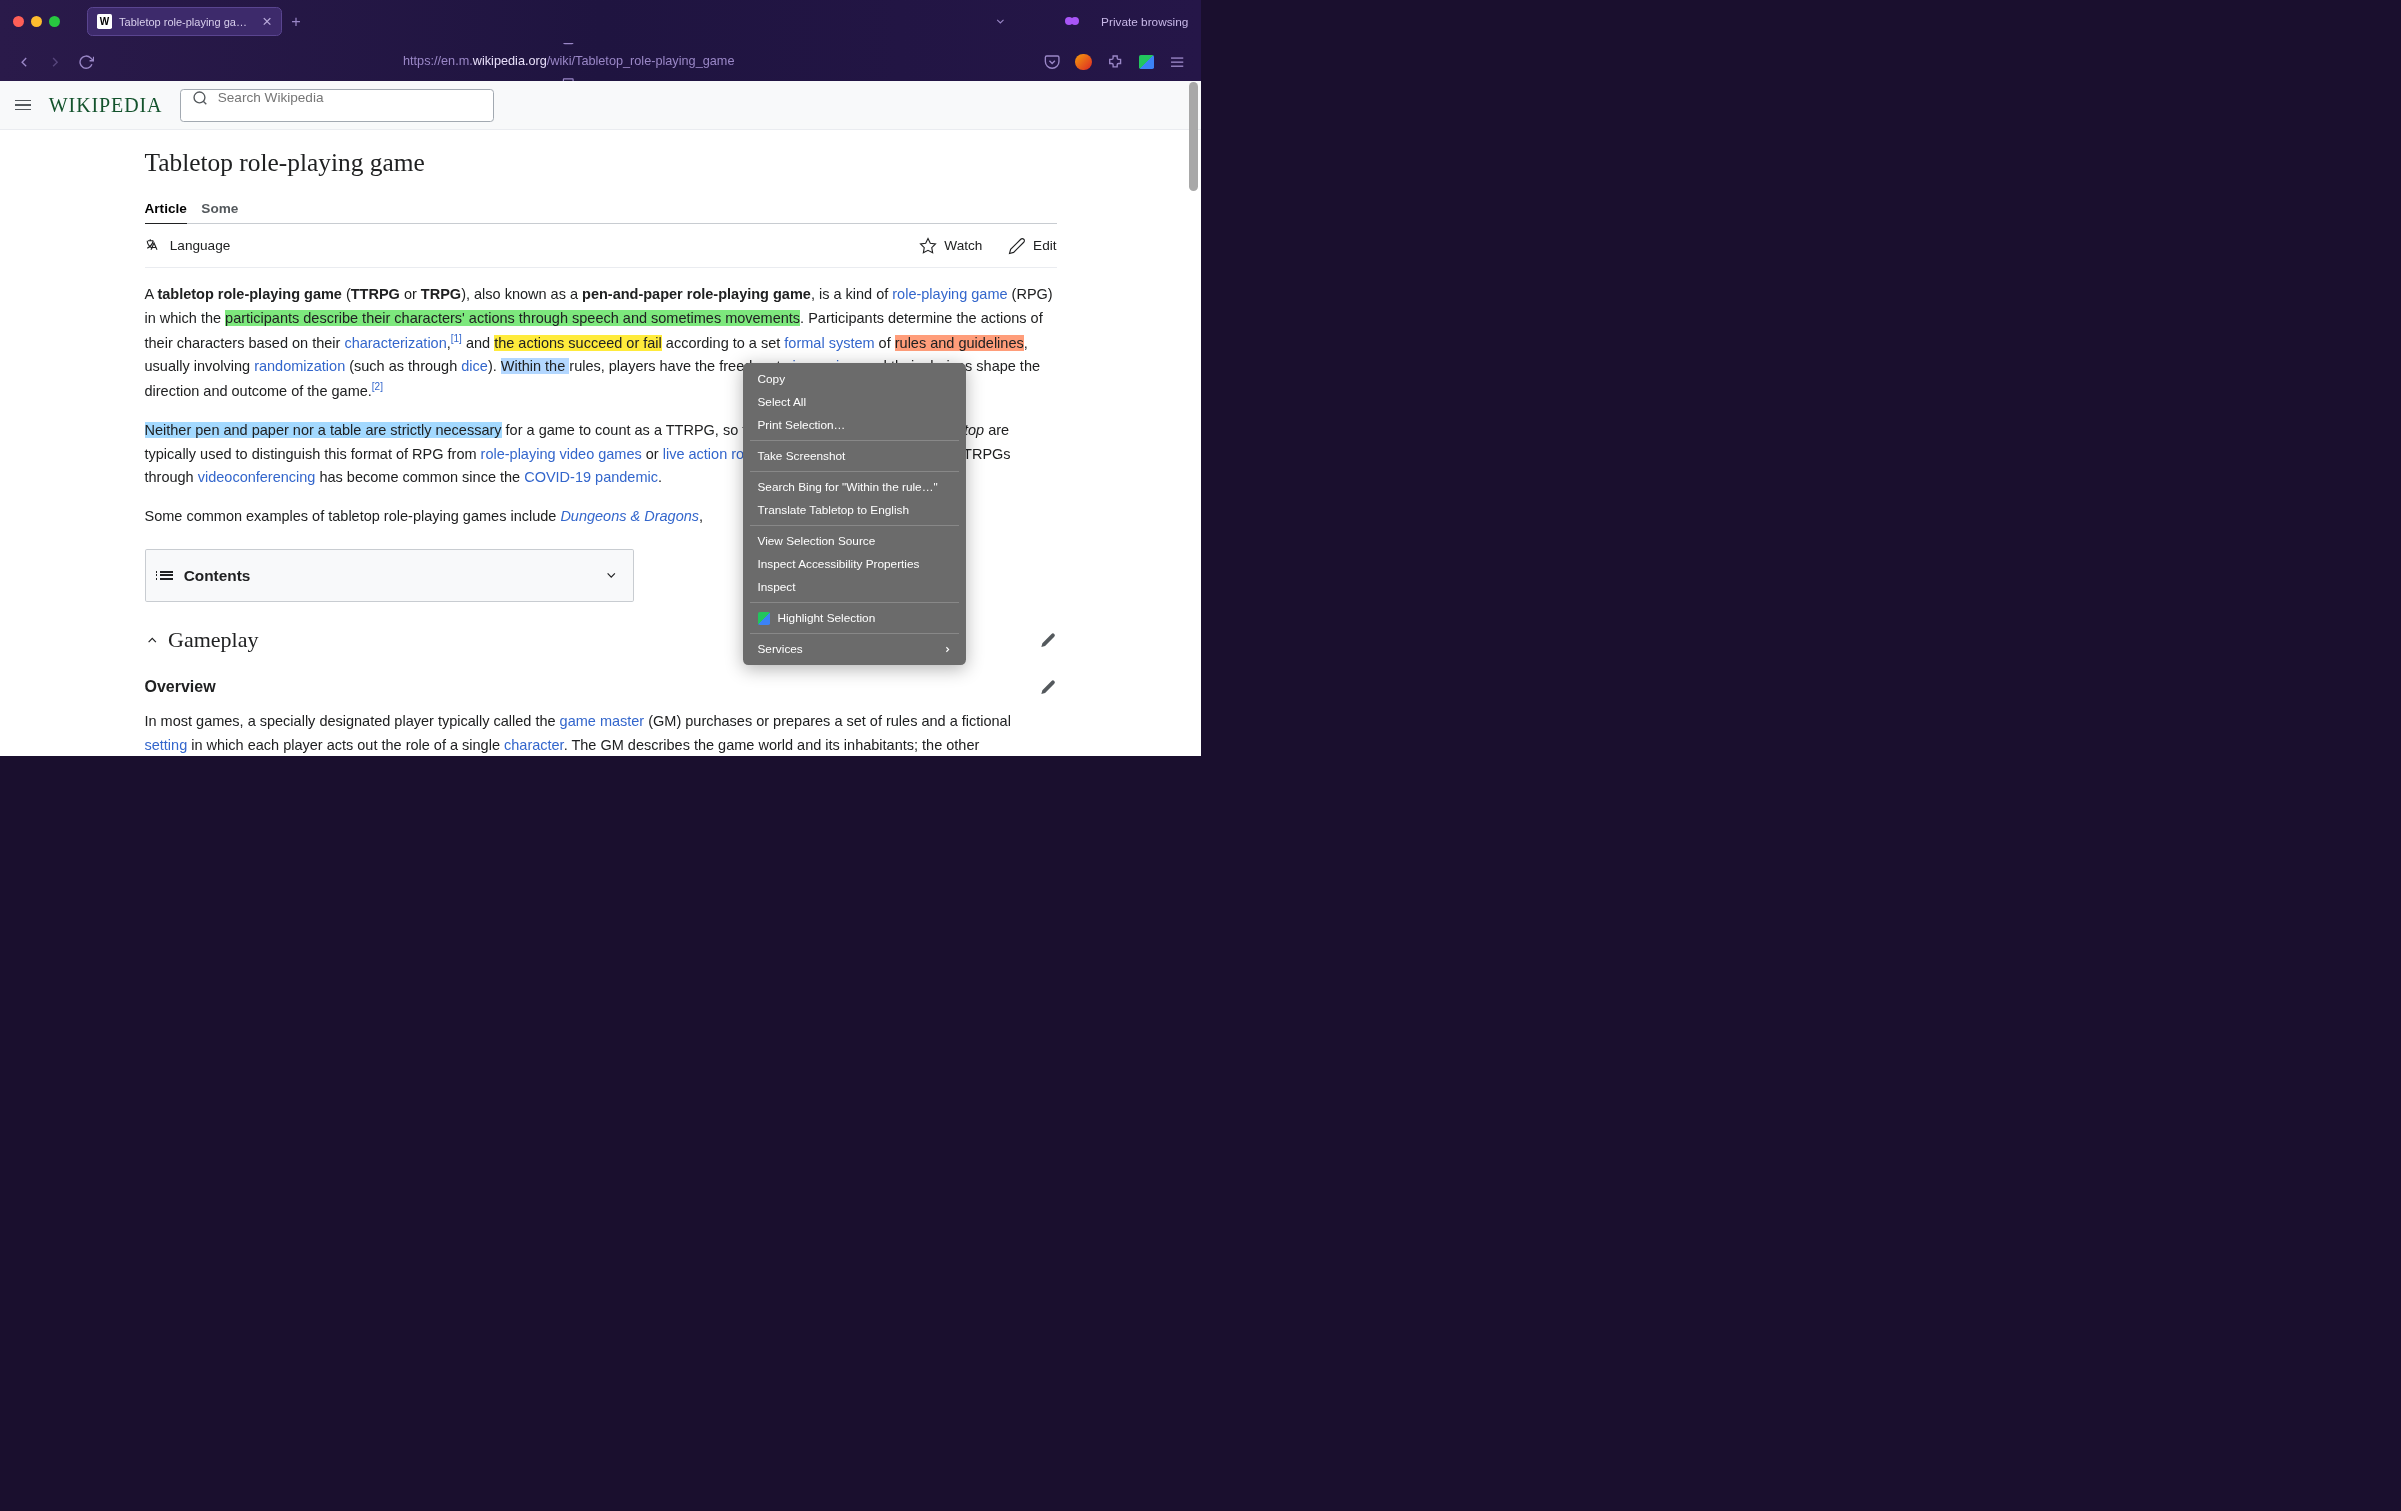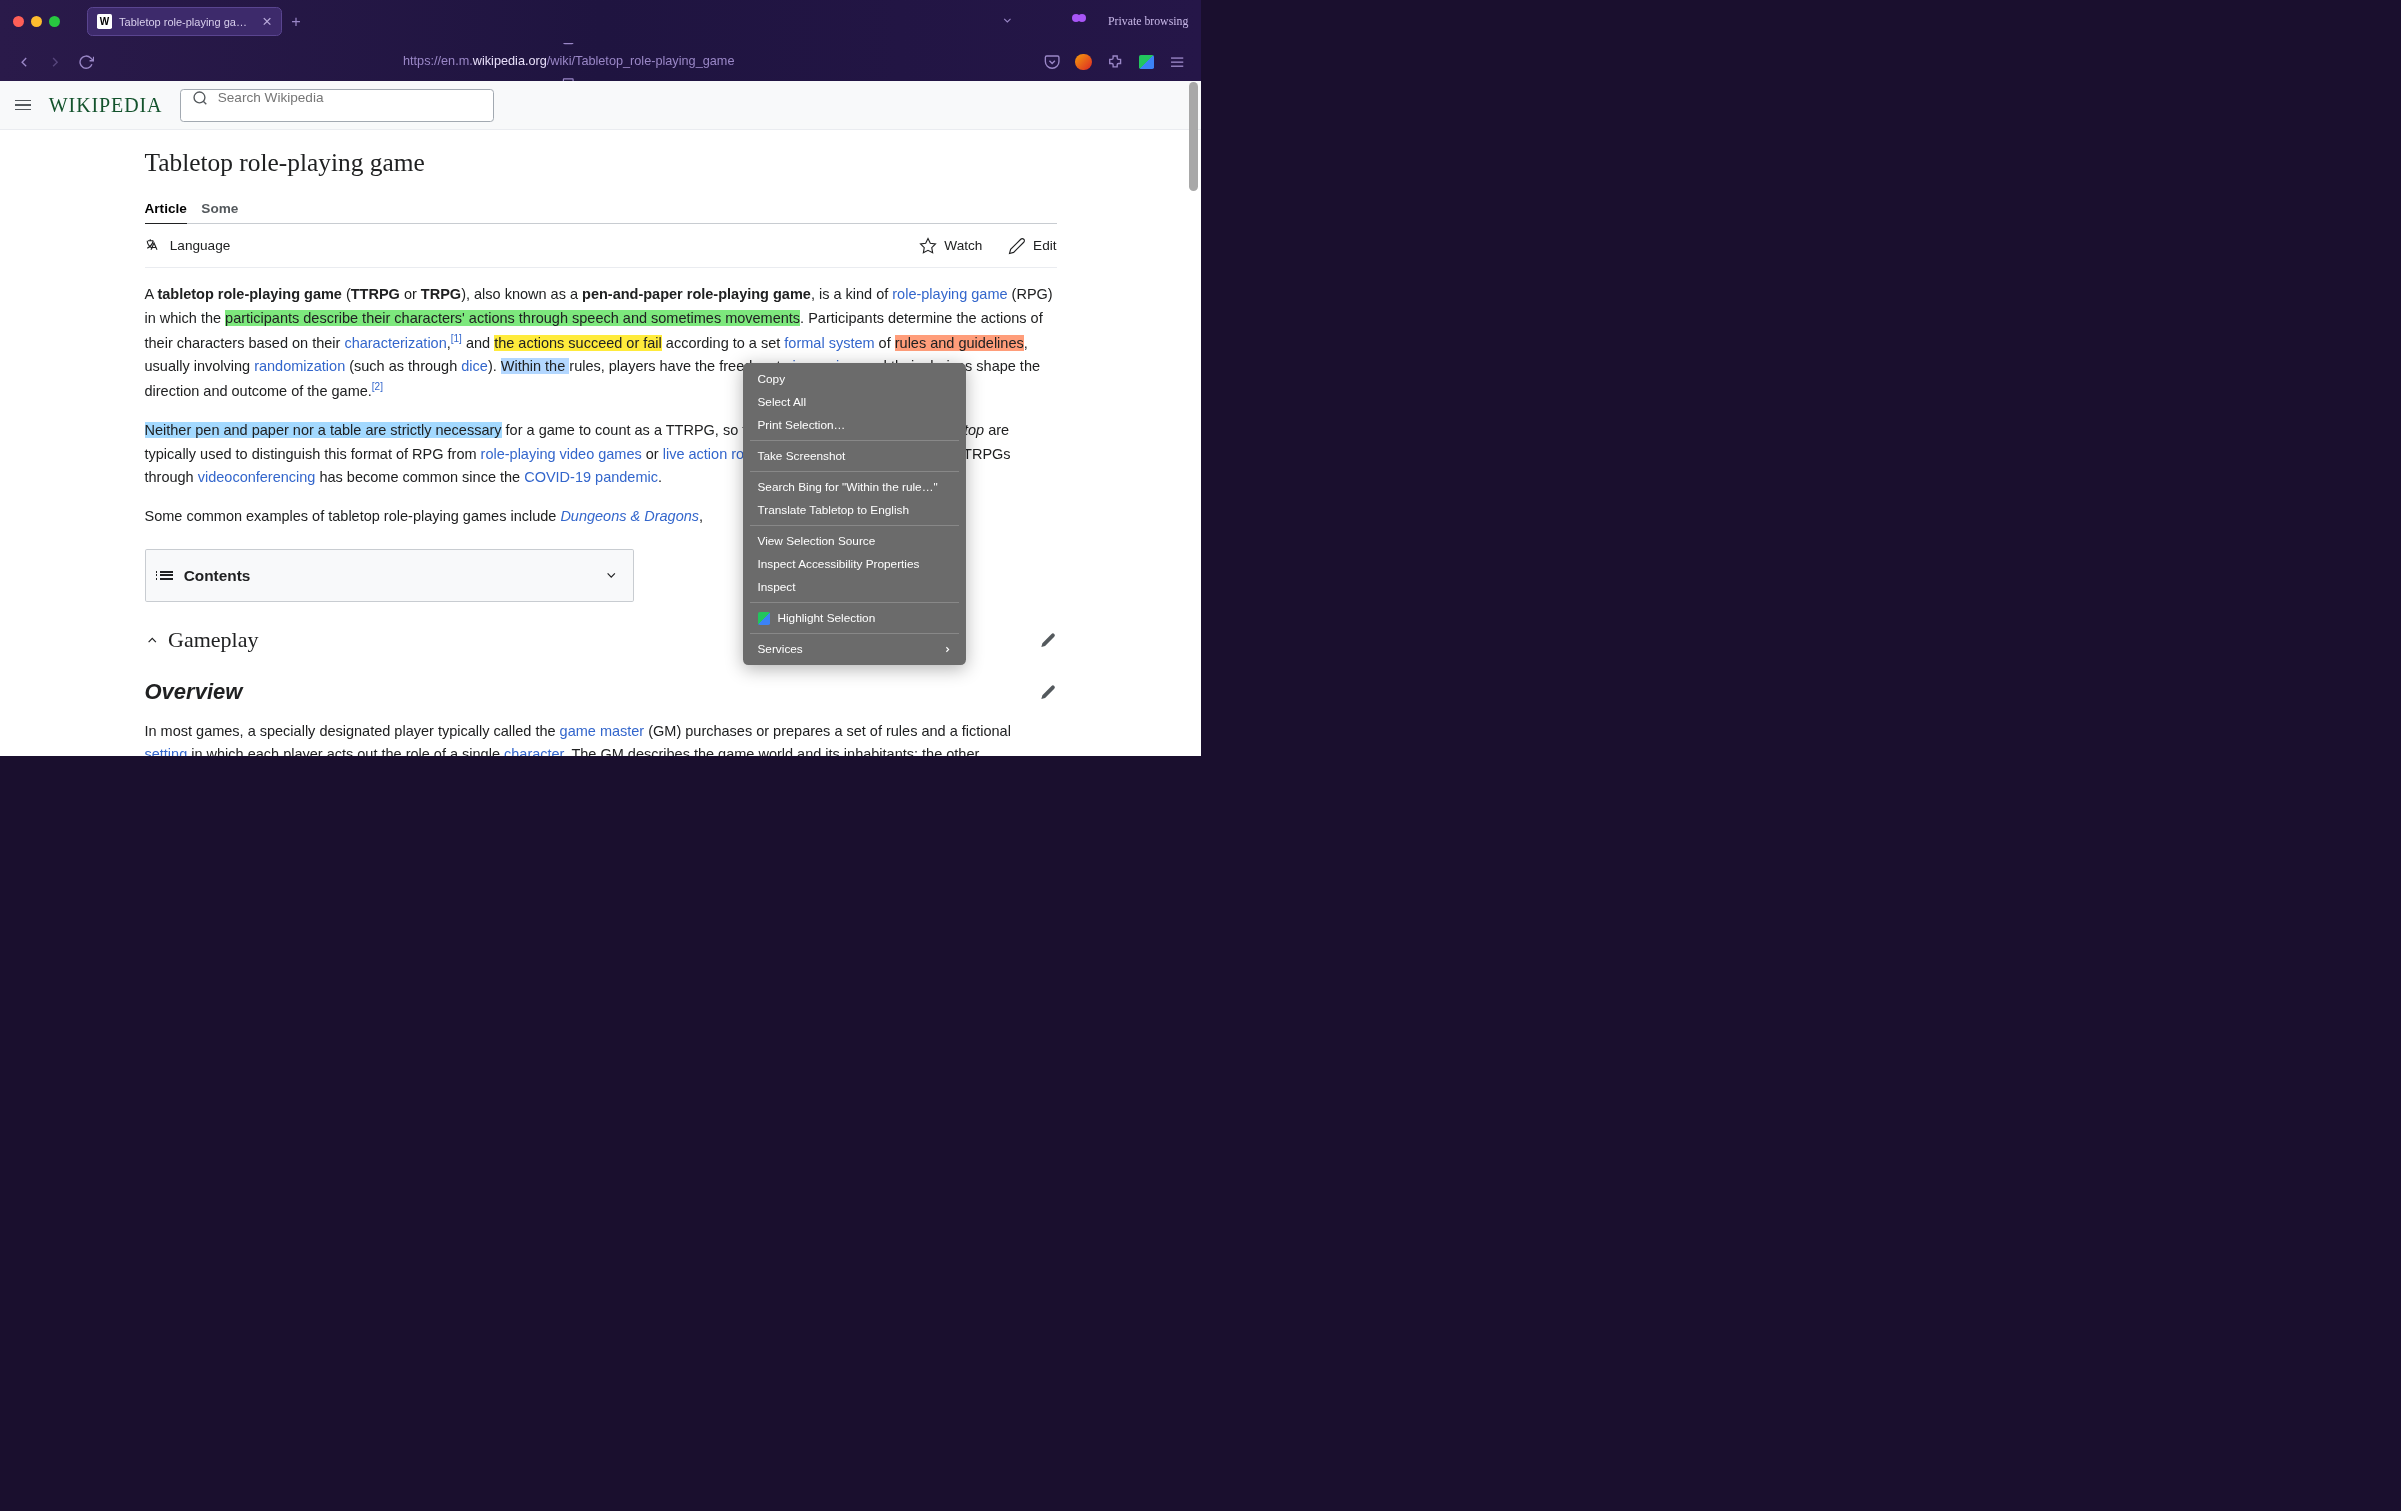--- a/index.html
+++ b/index.html
@@ -10,21 +10,21 @@
   .traffic-lights { display: flex; gap: 7.3px; margin-right: 27px; }
   .tl { width: 11px; height: 11px; border-radius: 50%; }
   .tl-red { background: #ff5f57; }
   .tl-yellow { background: #febc2e; }
   .tl-green { background: #28c840; }
   .tab { background: #3d2a6b; border: 0.9px solid #5a4590; border-radius: 5.4px; height: 29px; display: flex; align-items: center; padding: 0 9px; gap: 7.3px; width: 195px; }
   .tab-favicon { width: 14.5px; height: 14.5px; background: #fff; border-radius: 1.8px; display:flex; align-items:center; justify-content:center; font-size:10px; font-weight:bold; color:#000;}
   .tab-title { color: #d8cfec; font-size: 11px; white-space: nowrap; overflow: hidden; text-overflow: ellipsis; flex: 1; }
   .tab-close { color: #b8a9d9; font-size: 12.7px; cursor: pointer; }
   .tab-new { color: #9a87c7; font-size: 16.3px; margin-left: 9px; cursor: pointer; }
-  .titlebar-right { margin-left: auto; display: flex; gap: 22px; color: #c8b8e8; font-size: 11.8px; font-family: Liberation Serif, serif; }
+  .titlebar-right { margin-left: auto; display: flex; align-items: center; gap: 22px; color: #c8b8e8; font-size: 11.8px; }
   .chevron-down { color: #9a87c7; margin-right: 36px;}
   .mask-icon { width:14.5px; height:9px; position:relative;}
   .mask-icon::before, .mask-icon::after { content:''; position:absolute; width:8.2px; height:8.2px; border-radius:50%; background:#a855f7; top:0;}
   .mask-icon::before{left:0;} .mask-icon::after{right:0;}
   
   .navbar { height: 38px; background: linear-gradient(to right, #2a1a4a 0%, #1f1440 50%, #251648 100%); display: flex; align-items: center; padding: 0 12.7px; gap: 9px; }
   .nav-btn { color: #9a87c7; width: 22px; height: 22px; display: flex; align-items: center; justify-content: center; cursor: pointer; }
   .nav-btn.disabled { opacity: 0.4; }
   .urlbar-wrap { flex: 1; display: flex; align-items: center; justify-content: center; }
   .urlbar { display: flex; align-items: center; gap: 9px; max-width: 745px; width: 100%; padding: 0 7.3px; flex-direction: column;}
@@ -70,21 +70,21 @@
   em { font-style: italic; }
   
   .contents-box { border: 0.9px solid #c8ccd1; background: #f8f9fa; border-radius: 1.8px; margin: 20px 0; width: 489px; }
   .contents-hdr { display: flex; align-items: center; padding: 12.7px 14.5px; font-weight: bold; font-size: 15.4px; gap: 11px; cursor:pointer;}
   .contents-hdr .chev { margin-left: auto; }
   .toc-icon { display:flex; flex-direction:column; gap:1.8px;}
   .toc-icon span{ width:12.7px; height:1.8px; background:#202122; position:relative;}
   .toc-icon span::before{content:''; position:absolute; left:-4.5px; width:1.8px; height:1.8px; background:#202122;}
   
   h2.section { font-family: 'Linux Libertine','Georgia','Times',serif; font-size: 22px; font-weight: normal; display: flex; align-items: center; gap: 9px; margin: 18px 0 11px; }
-  h3.subsection { font-size: 22px; font-weight: bold; margin: 16.3px 0 9px; display:flex; align-items:center;font-style:italic;}
+  h3.subsection { font-size: 16px; font-weight: bold; margin: 16.3px 0 9px; display:flex; align-items:center;}
   .edit-pencil { margin-left: auto; color: #54595d; cursor: pointer; }
   
   
   .context-menu { position: absolute; top: 363px; left: 743px; width: 223px; background: #6b6b6b; border-radius: 5.4px; box-shadow: 0 3.6px 18px rgba(0,0,0,0.3); padding: 4.5px 0; z-index: 100; font-size: 11.8px; color: #fff; }
   .cm-item { padding: 4.5px 14.5px; cursor: pointer; display:flex; align-items:center; gap:7.3px;}
   .cm-sep { height: 0.9px; background: #888; margin: 3.6px 7.3px; }
   .cm-arrow { margin-left: auto; }
   .cm-hl-icon { width:12.7px; height:12.7px; background: linear-gradient(135deg,#22c55e 50%,#3b82f6 50%); border-radius:1.8px;}
   
   svg { display: block; }

